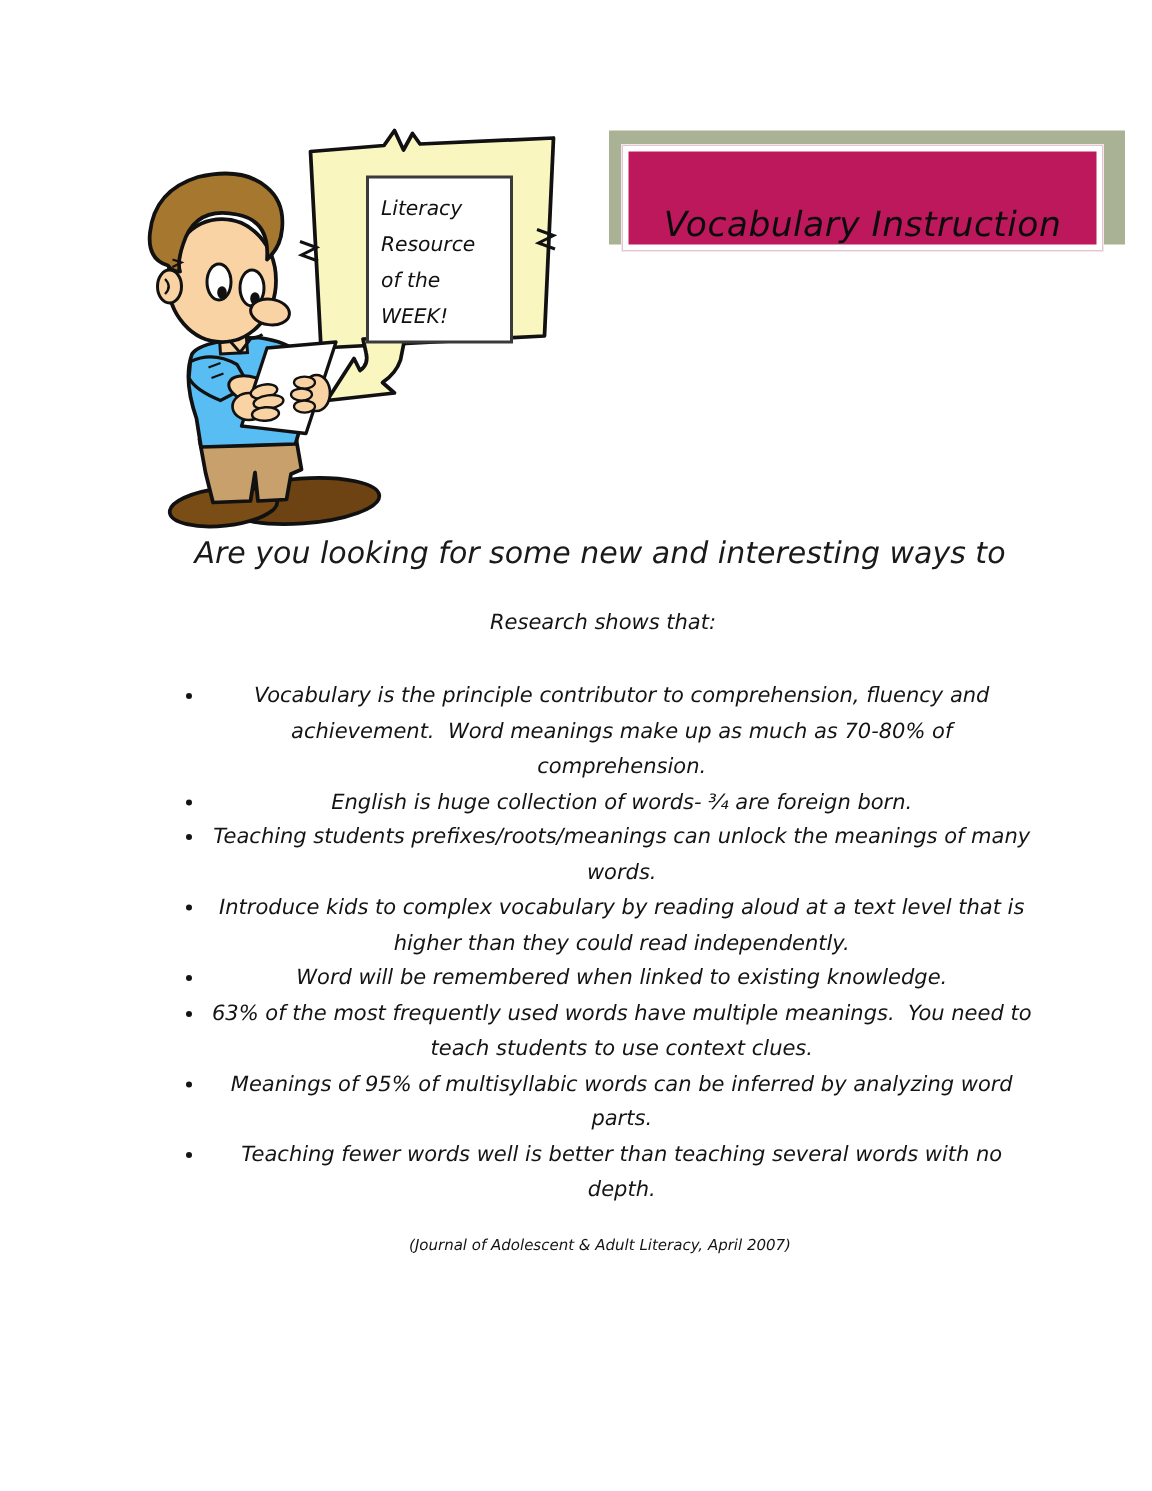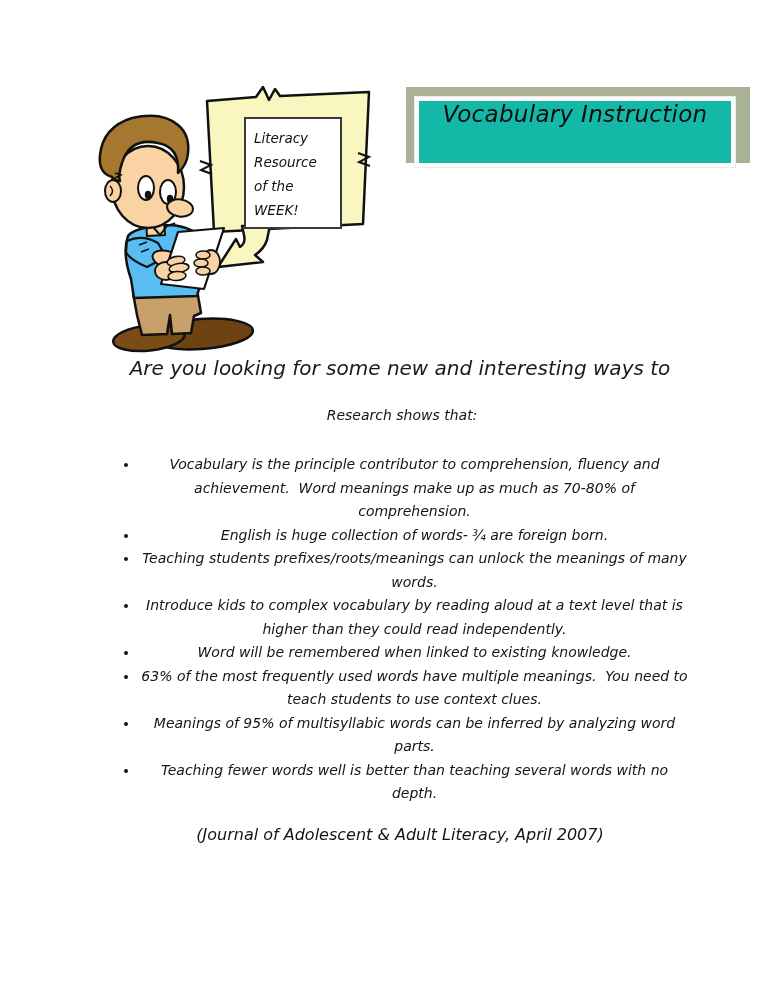--- a/index.html
+++ b/index.html
@@ -8,31 +8,31 @@
     font-family:"DejaVu Sans",sans-serif;color:#141414;font-style:italic;
   }
   
   .illustration{position:absolute;left:70px;top:85px;width:330px;height:270px;}
   .illustration text{font-family:"DejaVu Sans",sans-serif;font-size:13.5px;fill:#111;}
   
   .banner{position:absolute;left:406px;top:87px;width:348px;height:94px;}
   .banner-shadow{position:absolute;left:0;top:0;width:344px;height:76px;background:#a9b294;}
   .banner-box{
     position:absolute;left:9px;top:10px;width:312px;height:62px;
-    background:#14b8a6;border:4px solid #ffffff;box-shadow:0 0 0 1px #ececec;
-    display:flex;align-items:flex-start;justify-content:center;
+    background:#be185d;border:4px solid #ffffff;box-shadow:0 0 0 1px #ececec;
+    display:flex;align-items:flex-end;justify-content:center;
   }
   .banner-box span{font-size:23px;color:#0c0c0c;letter-spacing:0.3px;white-space:nowrap;}
   
   .content{position:absolute;left:90px;top:352px;width:620px;text-align:center;}
   .heading{font-size:20px;line-height:33px;color:#1a1a1a;}
   .intro{margin:22px 0 0 4px;font-size:14px;}
   .content ul{margin:30px 0 0 0;padding:0 0 0 49px;width:600px;box-sizing:border-box;list-style:disc;}
   .content li{font-size:14px;line-height:23.5px;white-space:pre-wrap;}
-  .citation{margin:19px 0 0 0;font-size:16px;}
+  .citation{margin:19px 0 0 0;font-size:10px;}
 </style>
 </head>
 <body>
 
 <div class="page">
 
   <svg class="illustration" viewBox="0 0 330 270">
 
     <g>
       <path d="M137,16 L186,12 L193,2 L199,15 L205,4 L210,11 L299,7 L293,139 L144,147 Z" fill="#f9f6c0" stroke="#111" stroke-width="2.5" stroke-linejoin="round"></path>

